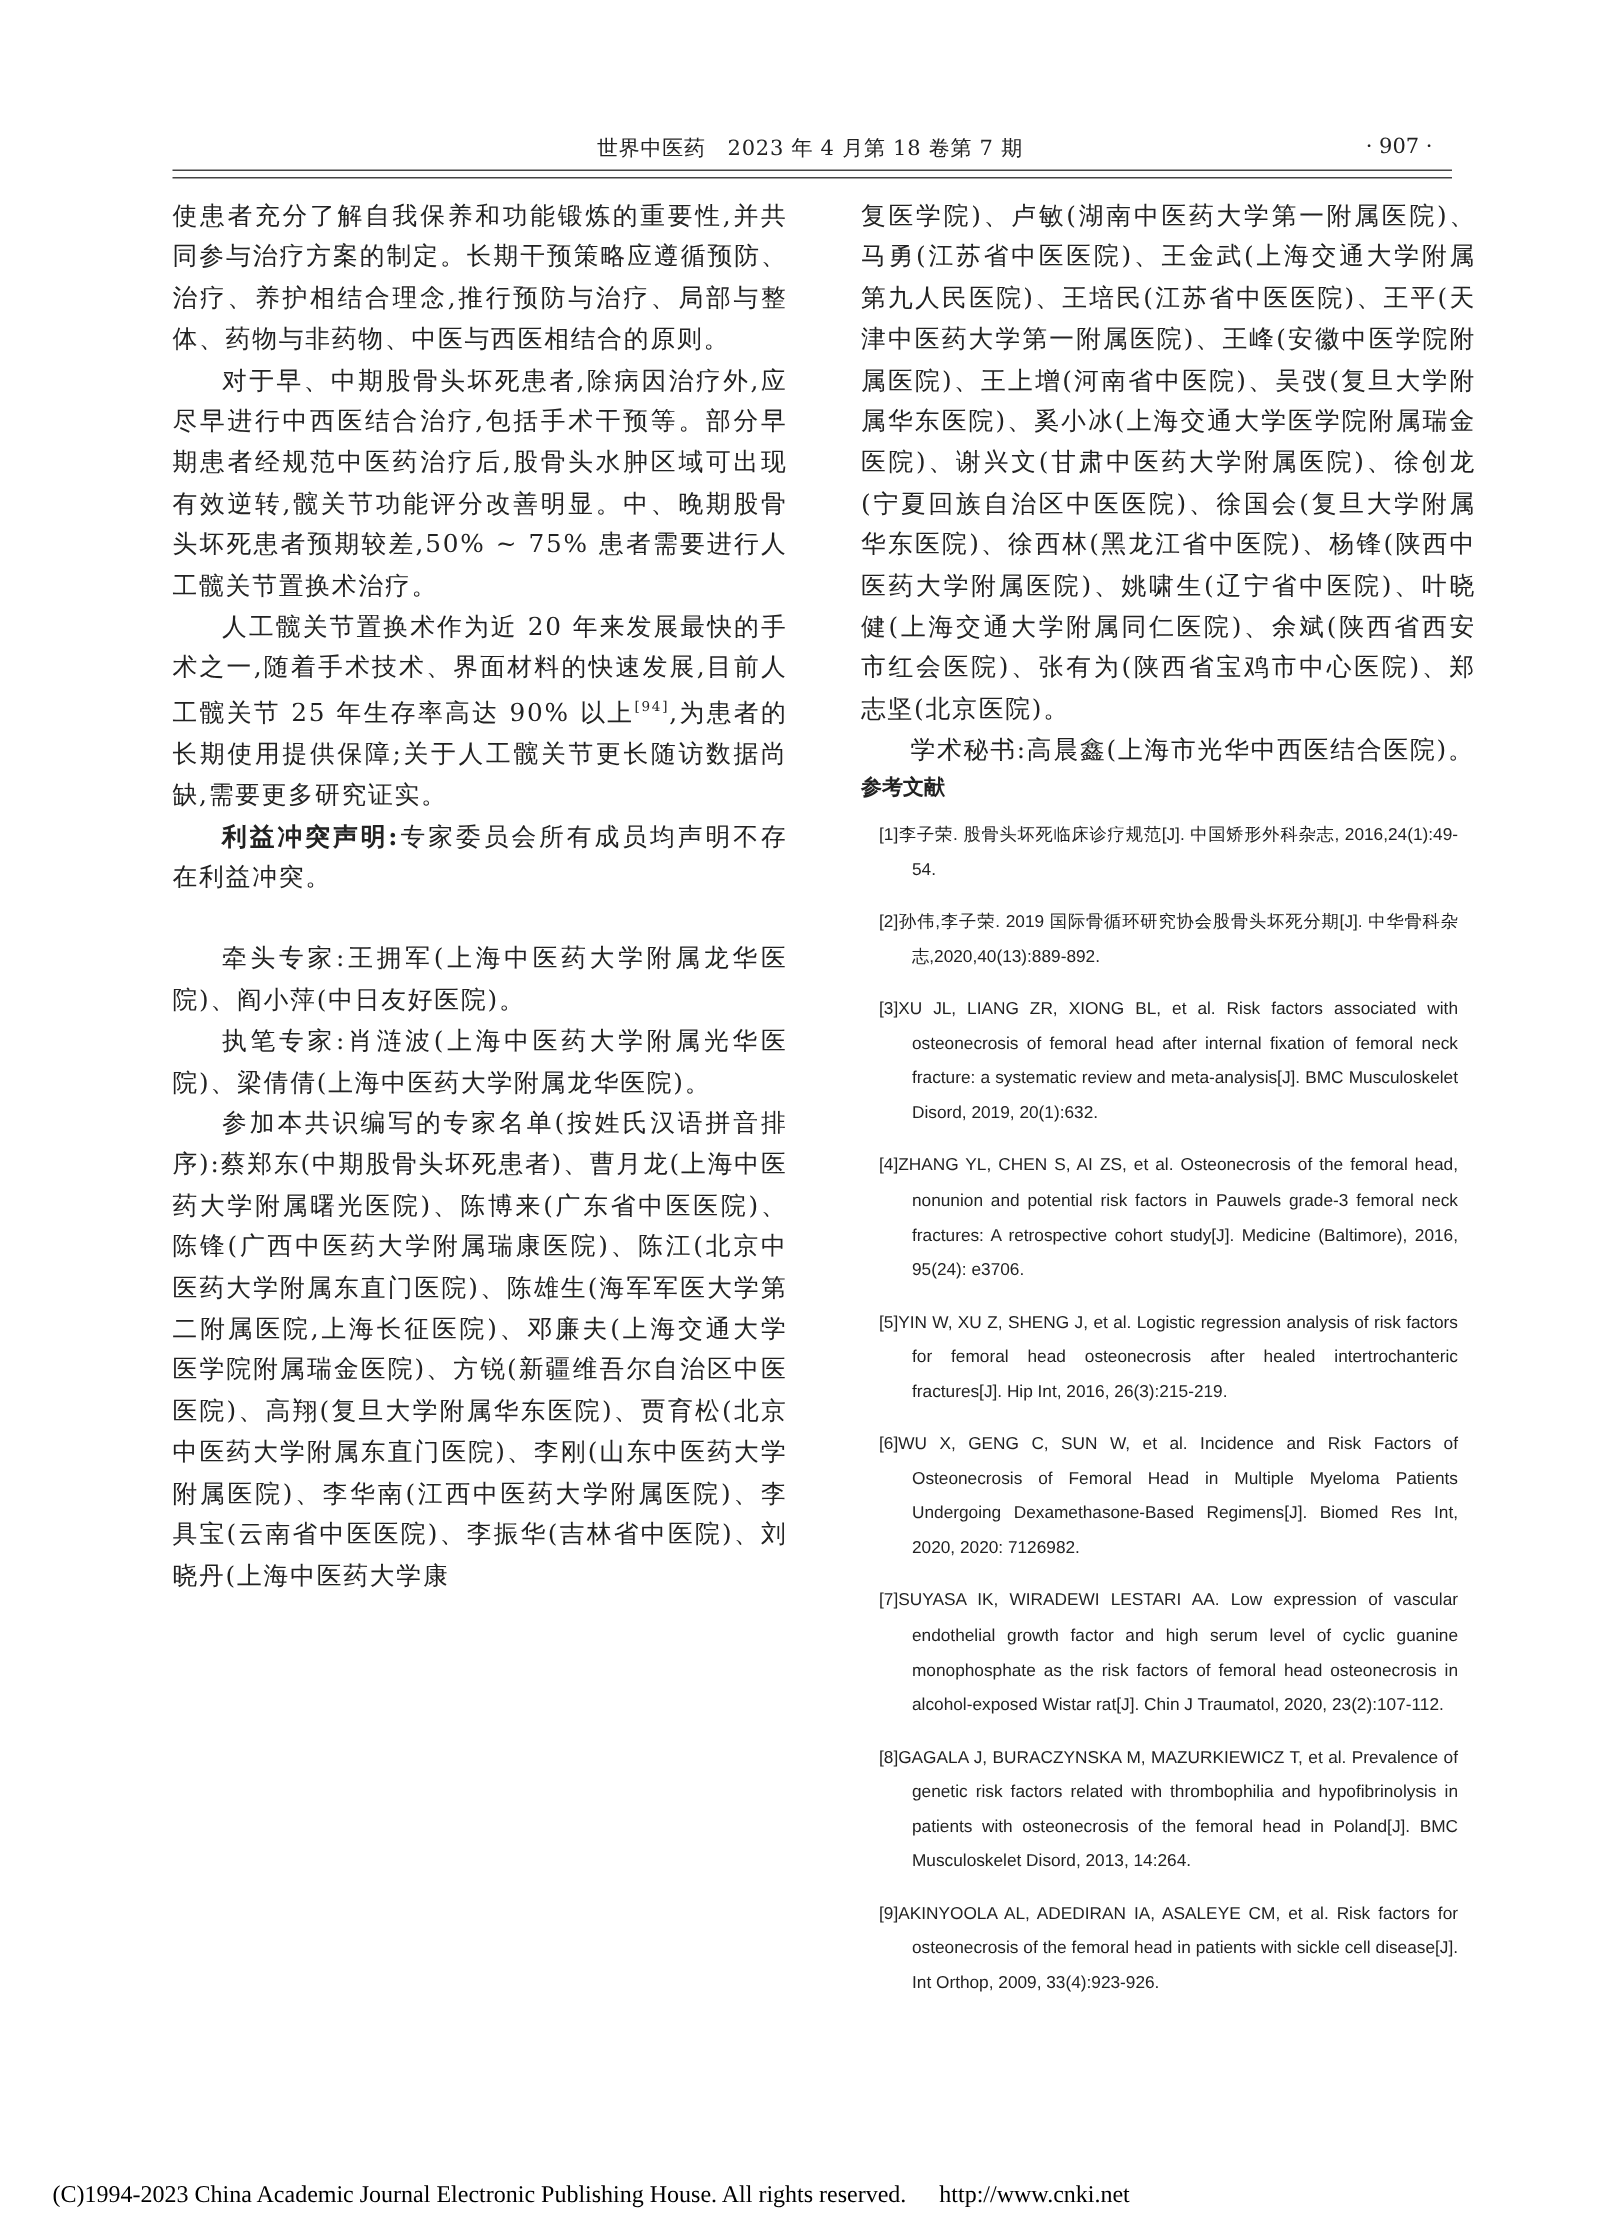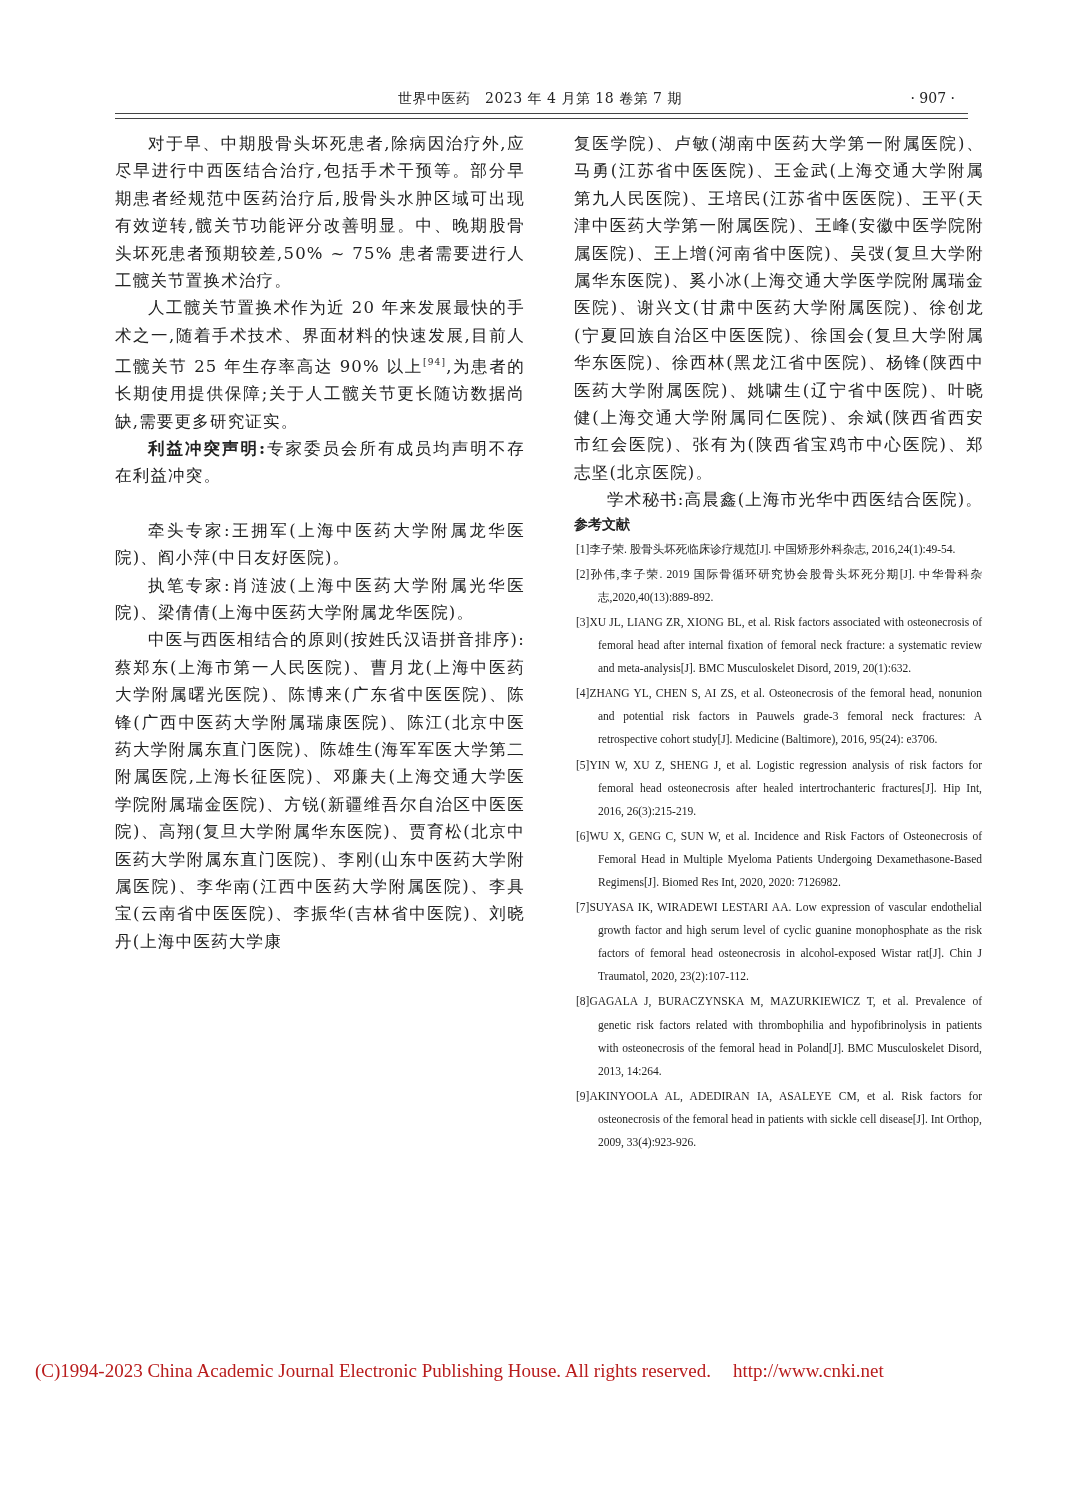--- a/index.html
+++ b/index.html
@@ -27,48 +27,49 @@
     font-size: 16.5px; line-height: 27.4px; text-align: justify; margin: 0;
     letter-spacing: 1.2px;
   }
   .indent { text-indent: 2em; }
   .bold { font-weight: bold; }
   .spacer { height: 27px; }
   .ref-title { font-family: "DejaVu Sans", sans-serif; font-weight: bold; font-size: 14px; margin: 2px 0 4px 0; }
   .refs { margin: 0; padding: 0; list-style: none; }
   .ref {
     font-size: 11.5px; line-height: 23.1px; text-align: justify;
-    padding-left: 22px; text-indent: -22px; margin: 2px;
-    font-family: Liberation Serif, serif;
+    padding-left: 22px; text-indent: -22px; margin: 12px;
+    font-family: Liberation Sans, sans-serif;
   }
   .ref .num { display: inline-block; text-indent: 0; }
   .footer {
-    position: absolute; left: 35px; top: 1360px; font-size: 19px; color: #b91c1c;
+    position: absolute; left: 35px; top: 1455px; font-size: 16px; color: #000000;
     font-family: "Liberation Serif", serif; white-space: nowrap;
   }
   .footer .url { margin-left: 22px; }
   sup { font-size: 9px; margin-top: 20px; }
 </style>
 </head>
 <body>
 
 <div class="header">
   <span class="journal">世界中医药　2023 年 4 月第 18 卷第 7 期</span>
   <span class="page">· 907 ·</span>
 </div>
 <div class="rule"></div>
 
 <div class="col col-left">
+  <p class="body-text">使患者充分了解自我保养和功能锻炼的重要性,并共同参与治疗方案的制定。长期干预策略应遵循预防、治疗、养护相结合理念,推行预防与治疗、局部与整体、药物与非药物、中医与西医相结合的原则。</p>
   <p class="body-text indent">对于早、中期股骨头坏死患者,除病因治疗外,应尽早进行中西医结合治疗,包括手术干预等。部分早期患者经规范中医药治疗后,股骨头水肿区域可出现有效逆转,髋关节功能评分改善明显。中、晚期股骨头坏死患者预期较差,50% ~ 75% 患者需要进行人工髋关节置换术治疗。</p>
   <p class="body-text indent"><span>人工髋关节置换术作为近 20 年来发展最快的手术之一,随着手术技术、界面材料的快速发展,目前人工髋关节 25 年生存率高达 90% 以上</span><sup>[94]</sup><span>,为患者的长期使用提供保障;关于人工髋关节更长随访数据尚缺,需要更多研究证实。</span></p>
   <p class="body-text indent"><span class="bold">利益冲突声明:</span><span>专家委员会所有成员均声明不存在利益冲突。</span></p>
   <div class="spacer"></div>
   <p class="body-text indent">牵头专家:王拥军(上海中医药大学附属龙华医院)、阎小萍(中日友好医院)。</p>
   <p class="body-text indent">执笔专家:肖涟波(上海中医药大学附属光华医院)、梁倩倩(上海中医药大学附属龙华医院)。</p>
-  <p class="body-text indent">中医与西医相结合的原则(按姓氏汉语拼音排序):蔡郑东(上海市第一人民医院)、曹月龙(上海中医药大学附属曙光医院)、陈博来(广东省中医医院)、陈锋(广西中医药大学附属瑞康医院)、陈江(北京中医药大学附属东直门医院)、陈雄生(海军军医大学第二附属医院,上海长征医院)、邓廉夫(上海交通大学医学院附属瑞金医院)、方锐(新疆维吾尔自治区中医医院)、高翔(复旦大学附属华东医院)、贾育松(北京中医药大学附属东直门医院)、李刚(山东中医药大学附属医院)、李华南(江西中医药大学附属医院)、李具宝(云南省中医医院)、李振华(吉林省中医院)、刘晓丹(上海中医药大学康</p>
+  <p class="body-text indent">参加本共识编写的专家名单(按姓氏汉语拼音排序):蔡郑东(中期股骨头坏死患者)、曹月龙(上海中医药大学附属曙光医院)、陈博来(广东省中医医院)、陈锋(广西中医药大学附属瑞康医院)、陈江(北京中医药大学附属东直门医院)、陈雄生(海军军医大学第二附属医院,上海长征医院)、邓廉夫(上海交通大学医学院附属瑞金医院)、方锐(新疆维吾尔自治区中医医院)、高翔(复旦大学附属华东医院)、贾育松(北京中医药大学附属东直门医院)、李刚(山东中医药大学附属医院)、李华南(江西中医药大学附属医院)、李具宝(云南省中医医院)、李振华(吉林省中医院)、刘晓丹(上海中医药大学康</p>
 </div>
 
 <div class="col col-right">
   <p class="body-text">复医学院)、卢敏(湖南中医药大学第一附属医院)、马勇(江苏省中医医院)、王金武(上海交通大学附属第九人民医院)、王培民(江苏省中医医院)、王平(天津中医药大学第一附属医院)、王峰(安徽中医学院附属医院)、王上增(河南省中医院)、吴弢(复旦大学附属华东医院)、奚小冰(上海交通大学医学院附属瑞金医院)、谢兴文(甘肃中医药大学附属医院)、徐创龙(宁夏回族自治区中医医院)、徐国会(复旦大学附属华东医院)、徐西林(黑龙江省中医院)、杨锋(陕西中医药大学附属医院)、姚啸生(辽宁省中医院)、叶晓健(上海交通大学附属同仁医院)、余斌(陕西省西安市红会医院)、张有为(陕西省宝鸡市中心医院)、郑志坚(北京医院)。</p>
   <p class="body-text indent">学术秘书:高晨鑫(上海市光华中西医结合医院)。</p>
   <div class="ref-title">参考文献</div>
   <ol class="refs">
     <li class="ref"><span class="num">[1]</span><span>李子荣. 股骨头坏死临床诊疗规范[J]. 中国矫形外科杂志, 2016,24(1):49-54.</span></li>
     <li class="ref"><span class="num">[2]</span><span>孙伟,李子荣. 2019 国际骨循环研究协会股骨头坏死分期[J]. 中华骨科杂志,2020,40(13):889-892.</span></li>
     <li class="ref"><span class="num">[3]</span><span>XU JL, LIANG ZR, XIONG BL, et al. Risk factors associated with osteonecrosis of femoral head after internal fixation of femoral neck fracture: a systematic review and meta-analysis[J]. BMC Musculoskelet Disord, 2019, 20(1):632.</span></li>

